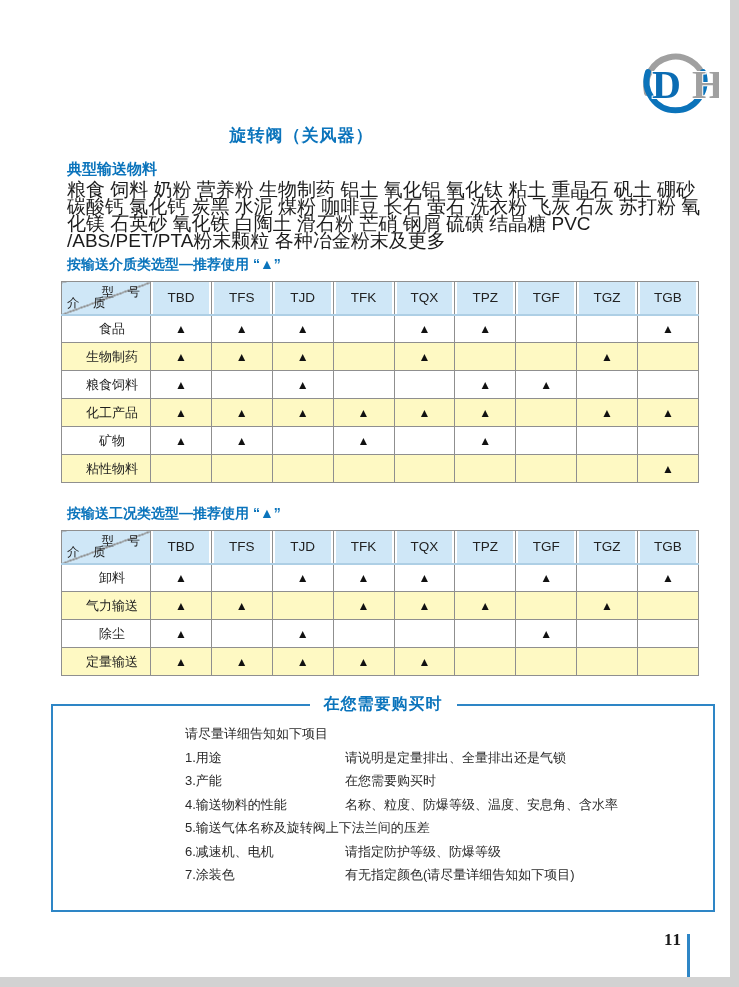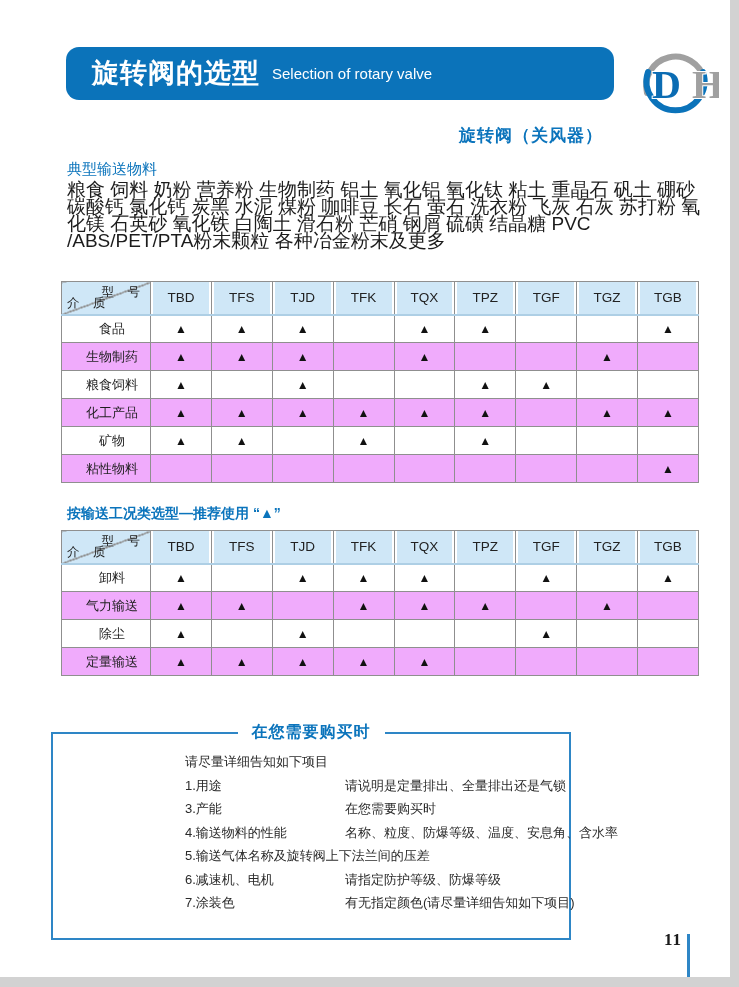--- a/index.html
+++ b/index.html
@@ -11,83 +11,80 @@
   .edge-bottom{position:absolute;top:977px;left:0;width:739px;height:10px;background:#d2d2d2;}
 
   
   .banner{position:absolute;left:66px;top:47px;width:548px;height:53px;background:#0b73ba;
           border-radius:13px;display:flex;align-items:baseline;padding-left:26px;box-sizing:border-box;}
   .banner-zh{color:#fff;font-size:27px;font-weight:bold;letter-spacing:1px;line-height:53px;}
   .banner-en{color:#fff;font-size:15px;margin-left:12px;position:relative;top:-3px;}
 
   .logo{position:absolute;left:627px;top:45px;width:92px;height:74px;}
 
-  .doc-title{position:absolute;left:0;top:124px;width:603px;text-align:right;
+  .doc-title{position:absolute;left:0;top:124px;width:603px;text-align:center;
              color:#0b74bc;font-size:17px;font-weight:bold;letter-spacing:1px;}
 
-  .mat-heading{position:absolute;left:67px;top:160px;color:#0b74bc;font-size:15px;font-weight:normal;}
+  .mat-heading{position:absolute;left:67px;top:160px;color:#0b74bc;font-size:15px;font-weight:bold;}
   .mat-body{position:absolute;left:67px;top:181px;width:640px;color:#1c1c1c;font-size:19px;line-height:17px;}
 
   .tbl-caption{position:absolute;left:67px;color:#0b74bc;font-size:14px;font-weight:bold;}
   .cap1{top:256px;} .cap2{top:505px;}
 
   .table-wrap{position:absolute;left:61px;width:638px;}
   .tw1{top:281px;} .tw2{top:530px;}
 
   table.sel-table{border-collapse:collapse;width:638px;table-layout:fixed;border:1px solid #707070;}
   .sel-table th,.sel-table td{border:1px solid #8f8f8f;box-sizing:border-box;}
   .sel-table thead th{background:#cfe7f7;height:33px;font-weight:normal;font-size:13.5px;color:#222;
                       box-shadow:inset 2px 0 0 #fff,inset -2px 0 0 #fff;border-bottom:2px solid #aecfe5;text-align:center;}
   .sel-table col.c0{width:89px;}
   .sel-table tbody td{height:28px;text-align:center;font-size:13px;color:#1e1e1e;background:#fff;}
-  .sel-table tbody tr.alt td{background:#f0abfc;margin-left:16px;}
+  .sel-table tbody tr.alt td{background:#fef9c3;margin-left:16px;}
   .sel-table td.rowlabel{text-align:center;padding-left:13px;}
   .sel-table td.mark{font-size:12px;color:#111;}
   .sel-table th.corner{position:relative;box-shadow:none;background-color:#cfe7f7;
       background-image:linear-gradient(to bottom right,rgba(0,0,0,0) calc(50% - 0.8px),#8f8f8f calc(50% - 0.8px),#8f8f8f calc(50% + 0.8px),rgba(0,0,0,0) calc(50% + 0.8px));}
   .corner .ct{position:absolute;top:2px;right:5px;font-size:12.5px;letter-spacing:5px;color:#222;}
   .corner .cb{position:absolute;bottom:2px;left:5px;font-size:12.5px;letter-spacing:5px;color:#222;}
 
   
-  .p-box{position:absolute;left:51px;top:732px;width:520px;height:208px;border:2px solid #2e86c6;box-sizing:border-box;}
+  .p-box{position:absolute;left:51px;top:704px;width:664px;height:208px;border:2px solid #2e86c6;box-sizing:border-box;}
   .p-legend{position:absolute;top:-12px;left:0;width:100%;text-align:center;}
   .p-legend span{background:#fff;padding:0 14px;color:#0b74bc;font-size:16px;font-weight:bold;letter-spacing:1px;}
   .p-content{padding:16px 10px 0 132px;}
   .p-row{line-height:23.5px;font-size:13px;color:#2a2a2a;white-space:nowrap;}
   .p-label{display:inline-block;min-width:160px;}
   .p-desc{display:inline-block;}
 
   .page-num{position:absolute;left:652px;top:930px;width:30px;text-align:right;
             font-family:"Liberation Serif",serif;font-weight:bold;font-size:17px;color:#1b1b1b;letter-spacing:1px;}
   .page-num-line{position:absolute;left:687px;top:934px;width:3px;height:44px;background:#2e86c6;}
 </style>
 </head>
 <body>
 
 <div id="page">
 
-  <div class="banner">
-    <span class="banner-zh">旋转阀的选型</span>
-    <span class="banner-en">Selection of rotary valve</span>
-  </div>
 
   <svg class="logo" viewBox="0 0 92 74">
     <path d="M 20 48 A 29 29 0 1 1 77 34" fill="none" stroke="#a0a0a0" stroke-width="6" stroke-linecap="round"></path>
     <path d="M 21 27 A 29 29 0 1 0 76 27" fill="none" stroke="#0b73ba" stroke-width="6" stroke-linecap="round"></path>
     <text x="25" y="53" font-family="Liberation Serif, serif" font-size="40" font-weight="bold" stroke="#ffffff" stroke-width="2" paint-order="stroke">
       <tspan fill="#0b6cb3">D</tspan>
       <tspan fill="#a0a0a0" dx="1">H</tspan>
     </text>
   </svg>
 
   <div class="doc-title">旋转阀（关风器）</div>
 
   <div class="mat-heading">典型输送物料</div>
   <div class="mat-body">粮食 饲料 奶粉 营养粉 生物制药 铝土 氧化铝 氧化钛 粘土 重晶石 矾土 硼砂 碳酸钙 氯化钙 炭黑 水泥 煤粉 咖啡豆 长石 萤石 洗衣粉 飞灰 石灰 苏打粉 氧化镁 石英砂 氧化铁 白陶土 滑石粉 芒硝 钢屑 硫磺 结晶糖 PVC /ABS/PET/PTA粉末颗粒 各种冶金粉末及更多</div>
 
+  <div class="tbl-caption cap1">按输送介质类选型—推荐使用 “▲”</div>
   <div class="table-wrap tw1">
       <table class="sel-table">
         <colgroup>
           <col class="c0">
           <col>
           <col>
           <col>
           <col>
           <col>
           <col>

